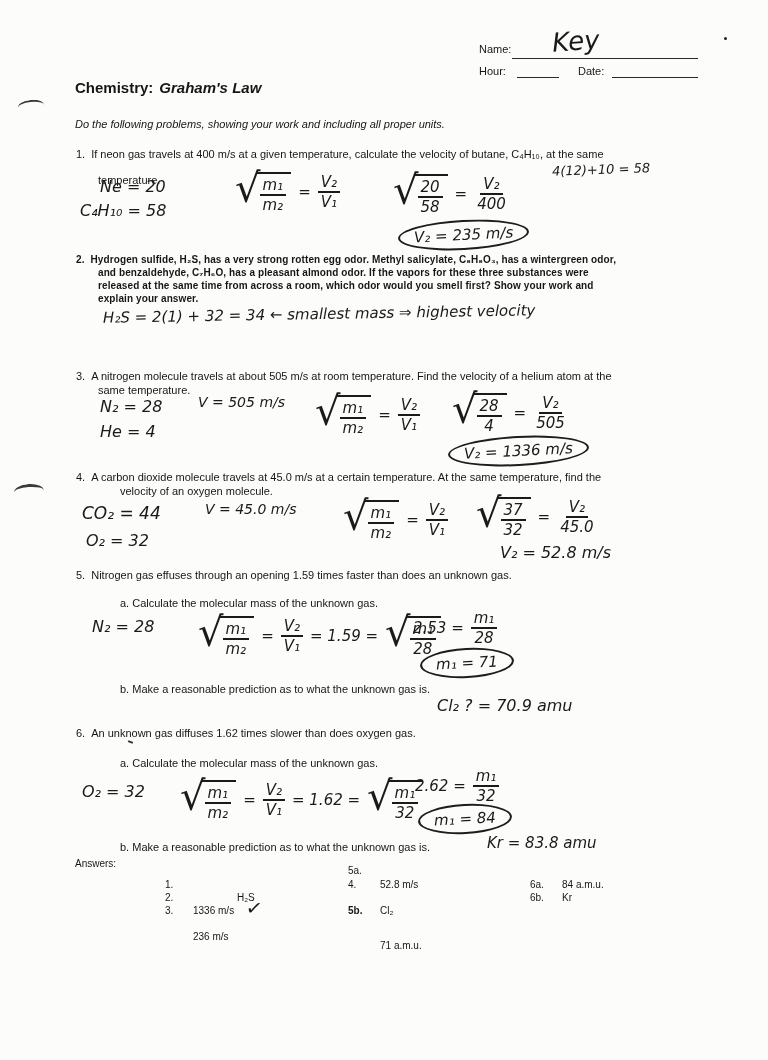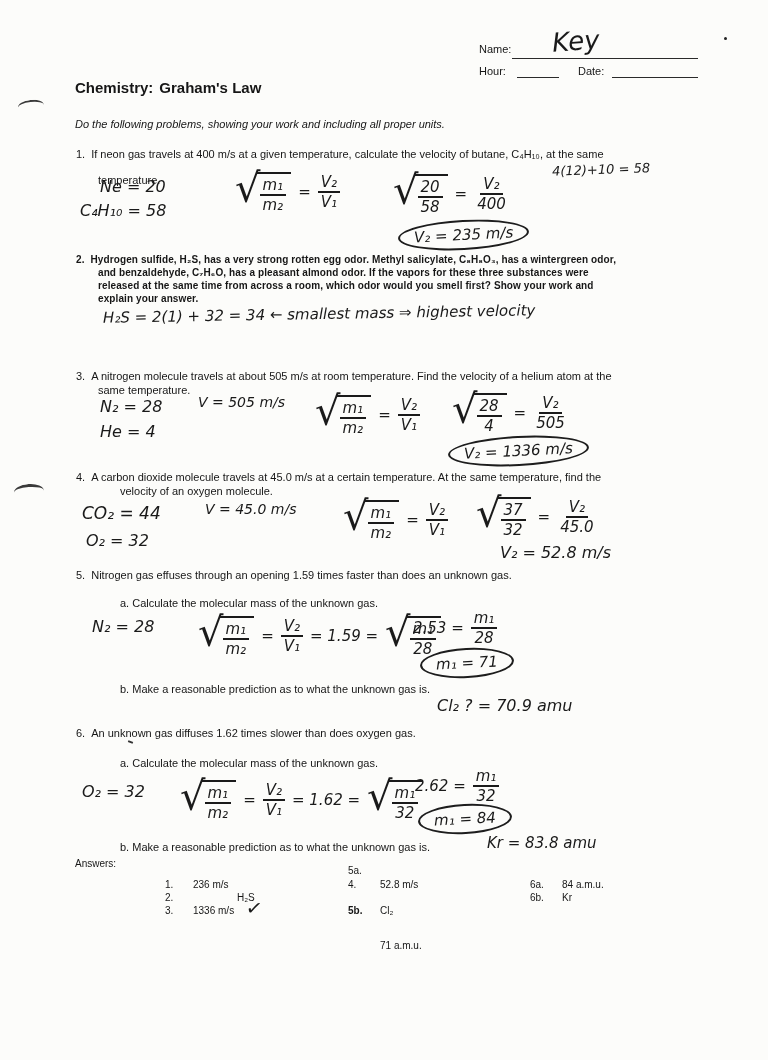--- a/index.html
+++ b/index.html
@@ -6,21 +6,21 @@
   .page {
     position:relative; width:768px; height:1060px; margin:0 auto;
     background:#fcfcfa; overflow:hidden;
     font-family:"Liberation Sans", sans-serif; color:#161616;
   }
   
   .p  { position:absolute; font-size:11px; line-height:14px; white-space:nowrap; }
   .p2 { position:absolute; font-size:10px; line-height:13px; font-weight:bold; white-space:nowrap; letter-spacing:0.1px; }
   .row { display:flex; gap:6px; }
   .title { position:absolute; font-size:15px; font-weight:bold; white-space:nowrap; }
-  .title .it { margin-left:6px;margin-top:25px; }
+  .title .it { font-style:italic; margin-left:6px;margin-top:25px; }
   .instr { position:absolute; font-size:11px; font-style:italic; white-space:nowrap; }
   .ans { position:absolute; font-size:10px; white-space:nowrap; }
 
   
   .hw {
     position:absolute; font-family:"DejaVu Sans", sans-serif; font-style:italic;
     color:#1a1a1a; font-size:15px; white-space:nowrap;
   }
   .eq { display:flex; align-items:center; gap:7px; }
   .eqsign { font-size:15px; }
@@ -282,21 +282,21 @@
   </div>
 
   <span class="hw" style="left:418px;top:804px;font-size:15px;"><span class="circled">m₁ = 84</span></span>
 
   <span class="p" style="left:120px;top:840px;">b.  Make a reasonable prediction as to what the unknown gas is.</span>
   <span class="hw" style="left:487px;top:834px;font-size:15px;">Kr = 83.8 amu</span>
 
   <span class="ans" style="left:75px;top:858px;">Answers:</span>
 
   <span class="ans" style="left:165px;top:879px;">1.</span>
-  <span class="ans" style="left:193px;top:879px;">236 m/s</span>
+  <span class="ans" style="left:193px;top:931px;">236 m/s</span>
   <span class="ans" style="left:165px;top:892px;">2.</span>
   <span class="ans" style="left:193px;top:892px;padding-left:44px;">H₂S</span>
   <span class="ans" style="left:165px;top:905px;">3.</span>
   <span class="ans" style="left:193px;top:905px;">1336 m/s</span>
 
   <span class="ans" style="left:348px;top:879px;">4.</span>
   <span class="ans" style="left:380px;top:879px;">52.8 m/s</span>
   <span class="ans" style="left:348px;top:865px;text-align:right;">5a.</span>
   <span class="ans" style="left:380px;top:940px;">71 a.m.u.</span>
   <span class="ans" style="left:348px;top:905px;font-weight:bold;">5b.</span>

